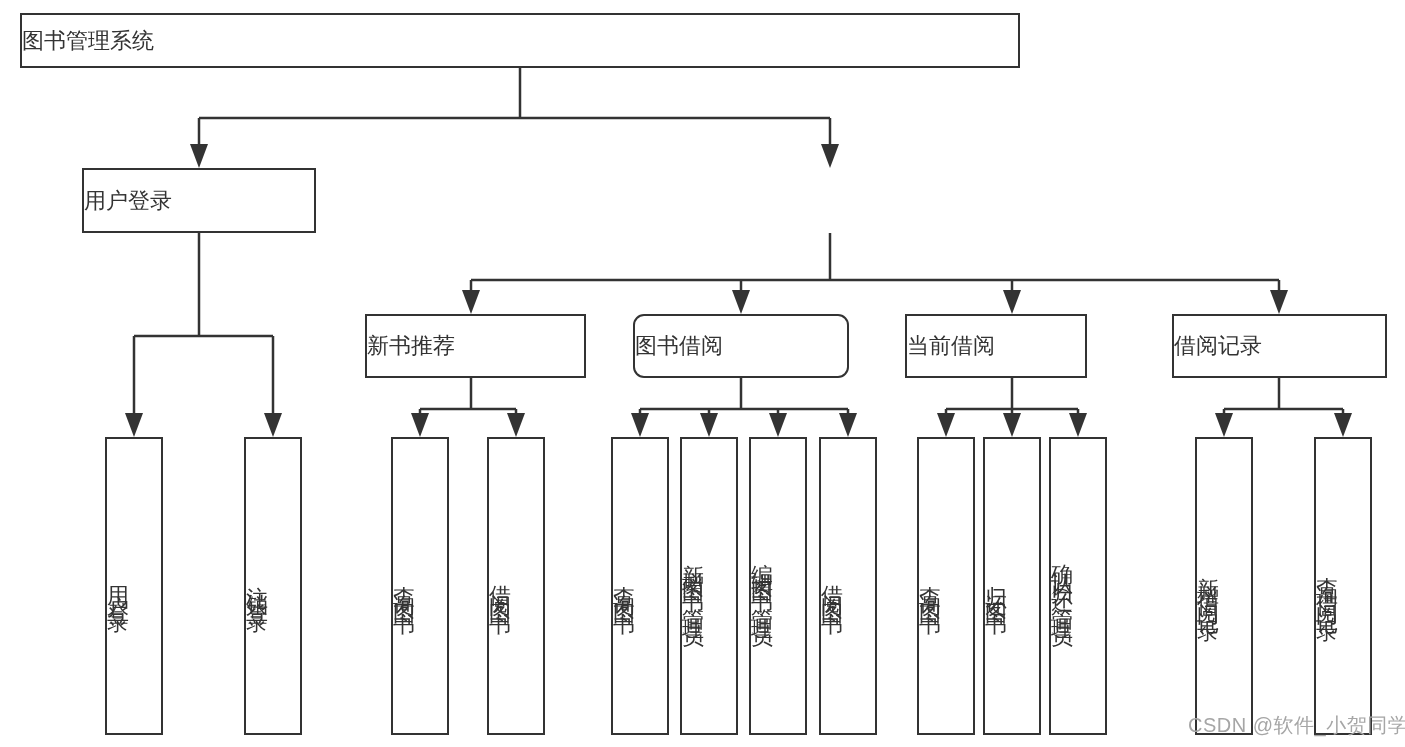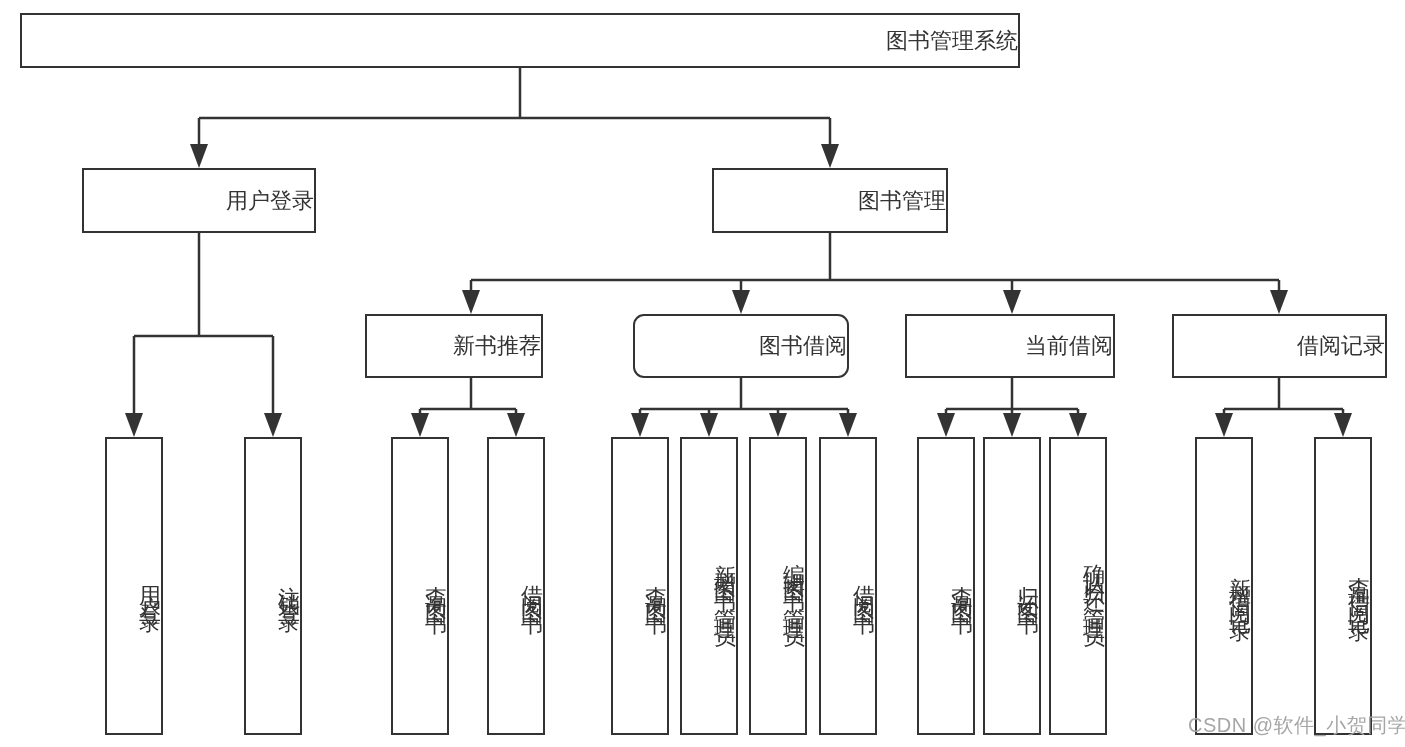--- a/index.html
+++ b/index.html
@@ -15,21 +15,21 @@
   svg.wires path { stroke: #333333; stroke-width: 2.5; fill: none; }
   svg.wires polygon { fill: #333333; stroke: none; }
   .node {
     position: absolute;
     box-sizing: border-box;
     background: #ffffff;
     border: 2px solid #333333;
     color: #333333;
     display: flex;
     align-items: center;
-    justify-content: flex-end;
+    justify-content: flex-start;
     font-size: 22px;
     z-index: 2;
     text-align: center;
   }
   .leaf span {
     writing-mode: vertical-rl;
     text-orientation: mixed;
     letter-spacing: 9px;
     line-height: 1;
     white-space: nowrap;
@@ -125,31 +125,28 @@
     </g>
   </svg>
 
   <div class="node" style="left:20px; top:13px; width:1000px; height:55px;">
     <span>图书管理系统</span>
   </div>
 
   <div class="node" style="left:82px; top:168px; width:234px; height:65px;">
     <span>用户登录</span>
   </div>
-  <div class="node" style="left:712px; top:168px; width:236px; height:65px;">
-    <span>图书管理</span>
-  </div>
 
-  <div class="node" style="left:365px; top:314px; width:178px; height:64px;">
+  <div class="node" style="left:365px; top:314px; width:221px; height:64px;">
     <span>新书推荐</span>
   </div>
   <div class="node" style="left:633px; top:314px; width:216px; height:64px;border-radius:11px;">
     <span>图书借阅</span>
   </div>
-  <div class="node" style="left:905px; top:314px; width:210px; height:64px;">
+  <div class="node" style="left:905px; top:314px; width:182px; height:64px;">
     <span>当前借阅</span>
   </div>
   <div class="node" style="left:1172px; top:314px; width:215px; height:64px;">
     <span>借阅记录</span>
   </div>
 
   <div class="node leaf" style="left:105px; top:437px; width:58px; height:298px;">
     <span>用户登录</span>
   </div>
   <div class="node leaf" style="left:244px; top:437px; width:58px; height:298px;">

